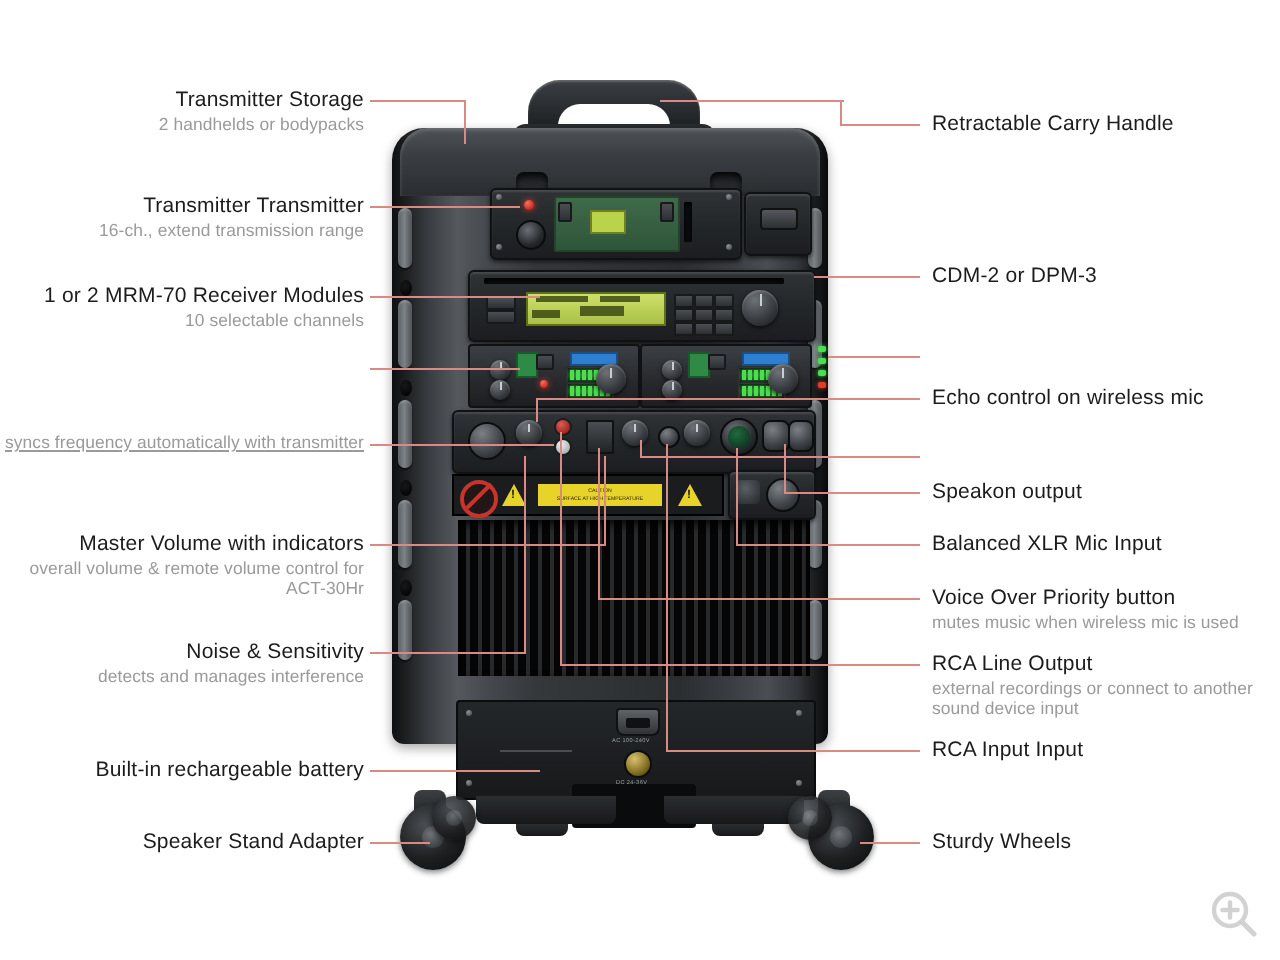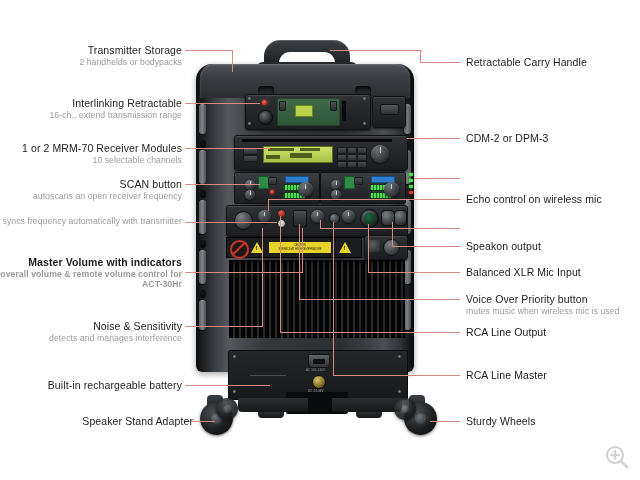--- a/index.html
+++ b/index.html
@@ -429,54 +429,50 @@
   <div class="lead v" style="left:333px;top:222px;height:153px;"></div>
 
   <div class="lead h" style="left:430px;top:421px;width:30px;"></div>
 
   <div class="callout left" style="left:0;top:44px;width:182px;">
     <div class="hdr">Transmitter Storage</div>
     <div class="sub">2 handhelds or bodypacks</div>
   </div>
 
   <div class="callout left" style="left:0;top:97px;width:182px;">
-    <div class="hdr">Interlinking Retractable</div>
+    <div class="hdr">Transmitter Transmitter</div>
     <div class="sub">16-ch., extend transmission range</div>
   </div>
 
   <div class="callout left" style="left:0;top:142px;width:182px;">
     <div class="hdr">1 or 2 MRM-70 Receiver Modules</div>
     <div class="sub">10 selectable channels</div>
   </div>
 
-  <div class="callout left" style="left:0;top:178px;width:182px;">
-    <div class="hdr">SCAN button</div>
-    <div class="sub">autoscans an open receiver frequency</div>
-  </div>
 
   <div class="callout left" style="left:0;top:216px;width:182px;">
-    <div class="sub" style="white-space:normal;">syncs frequency automatically with transmitter</div>
-  </div>
-
-  <div class="callout left" style="left:0;top:256px;width:182px;font-weight:bold;">
+    <div class="sub" style="white-space:normal;text-decoration:underline;">syncs frequency automatically with transmitter</div>
+  </div>
+
+  <div class="callout left" style="left:0;top:266px;width:182px;">
     <div class="hdr">Master Volume with indicators</div>
     <div class="sub" style="white-space:normal;">overall volume &amp; remote volume control for ACT-30Hr</div>
   </div>
 
   <div class="callout left" style="left:0;top:320px;width:182px;">
     <div class="hdr">Noise &amp; Sensitivity</div>
     <div class="sub">detects and manages interference</div>
   </div>
 
   <div class="callout left" style="left:0;top:379px;width:182px;">
     <div class="hdr">Built-in rechargeable battery</div>
     <div class="sub"></div>
   </div>
 
-  <div class="callout left" style="left:0;top:415px;width:182px;padding-left:11px;">
+  <div class="callout left" style="left:0;top:415px;width:182px;">
     <div class="hdr">Speaker Stand Adapter</div>
     <div class="sub"></div>
   </div>
 
   <div class="callout right" style="left:466px;top:56px;width:174px;">
     <div class="hdr">Retractable Carry Handle</div>
     <div class="sub"></div>
   </div>
 
   <div class="callout right" style="left:466px;top:132px;width:174px;">
@@ -501,24 +497,25 @@
     <div class="sub"></div>
   </div>
 
   <div class="callout right" style="left:466px;top:293px;width:174px;">
     <div class="hdr">Voice Over Priority button</div>
     <div class="sub">mutes music when wireless mic is used</div>
   </div>
 
   <div class="callout right" style="left:466px;top:326px;width:174px;">
     <div class="hdr">RCA Line Output</div>
+    <div class="sub" style="white-space:normal;">external recordings or connect to another sound device input</div>
   </div>
 
   <div class="callout right" style="left:466px;top:369px;width:174px;">
-    <div class="hdr">RCA Line Master</div>
+    <div class="hdr">RCA Input Input</div>
   </div>
 
   <div class="callout right" style="left:466px;top:415px;width:174px;">
     <div class="hdr">Sturdy Wheels</div>
     <div class="sub"></div>
   </div>
 
   <div class="zoom-icon">
     <svg width="26" height="26" viewBox="0 0 26 26" aria-hidden="true">
       <circle cx="11" cy="11" r="8" fill="none" stroke="#d2d2d2" stroke-width="2.2"></circle>

